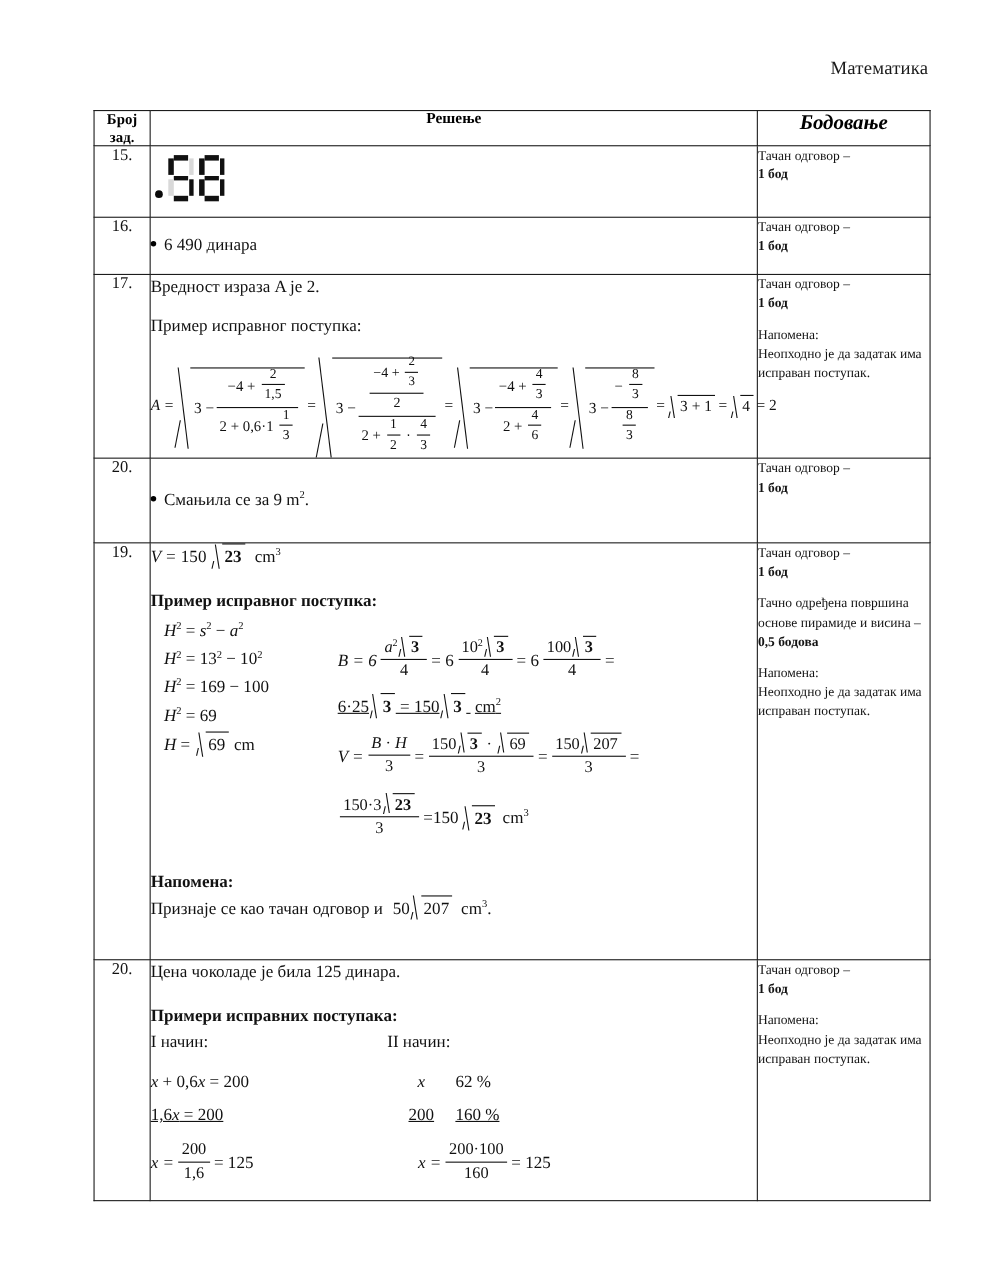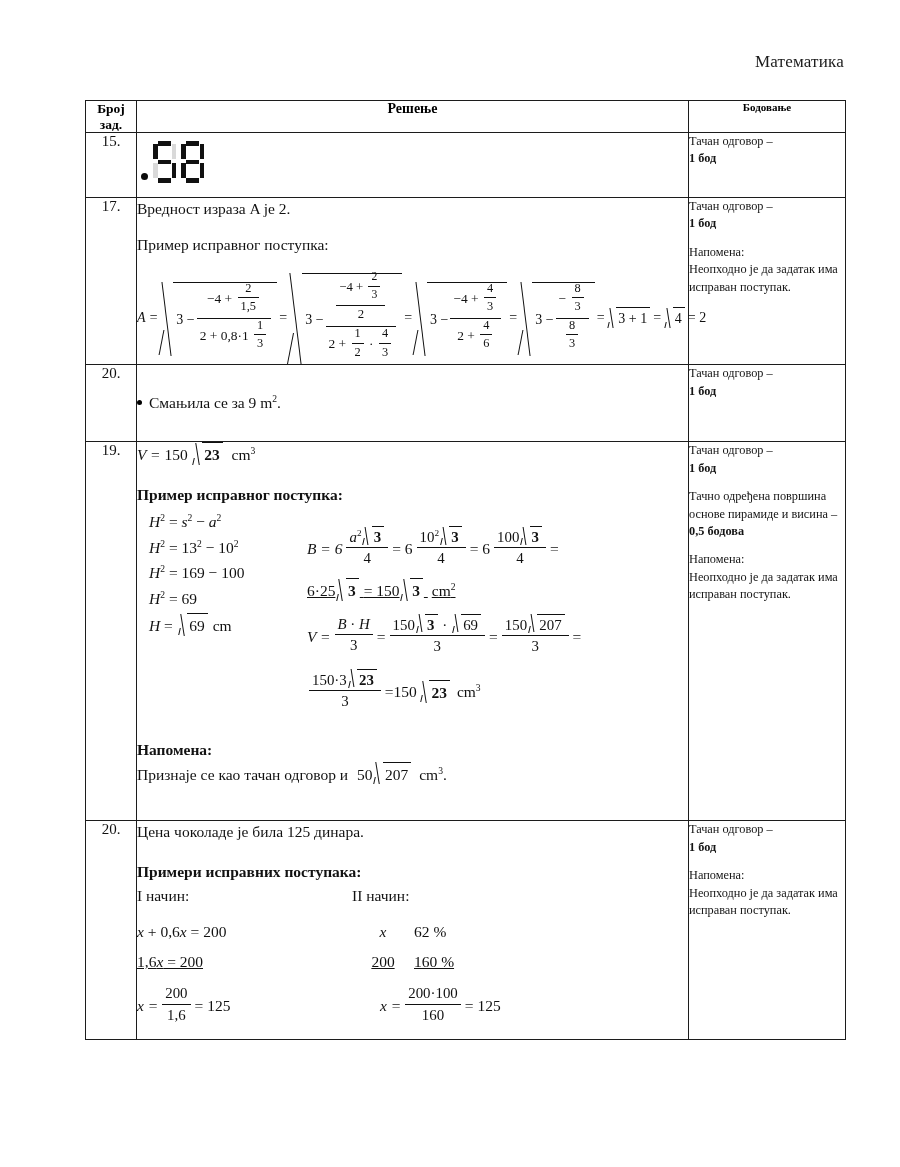--- a/index.html
+++ b/index.html
@@ -56,21 +56,21 @@
   
   .hdr-cell {
     text-align: center;
     font-weight: bold;
     font-size: 13.5px;
     line-height: 1.15;
     padding: 6px 2px 7px 2px;
     vertical-align: middle;
   }
   .hdr-cell.sol { font-size: 14px; }
-  .hdr-cell.pts { font-size: 11px; }
+  .hdr-cell.pts { font-size: 19px; font-style: italic; }
 
   
   .num-cell {
     text-align: center;
     vertical-align: middle;
     font-size: 15px;
     color: #111;
   }
 
   
@@ -334,20 +334,33 @@
               <span class="seg h d on"></span>
             </span>
           </div>
         </td>
         <td class="pts-cell">
           <span class="blk">Тачан одговор –</span>
           <span class="blk b">1 бод</span>
         </td>
       </tr>
 
+      <tr>
+        <td class="num-cell" style="height:51px">16.</td>
+        <td class="sol-cell" style="vertical-align:middle">
+          <div class="bullet-line">
+            <span class="bullet-dot"></span>
+            <span>6 490 динара</span>
+          </div>
+        </td>
+        <td class="pts-cell">
+          <span class="blk">Тачан одговор –</span>
+          <span class="blk b">1 бод</span>
+        </td>
+      </tr>
 
       <tr>
         <td class="num-cell" style="height:166px">17.</td>
         <td class="sol-cell">
           <div>Вредност израза A је 2.</div>
           <div class="mt10">Пример исправног поступка:</div>
 
           <div class="mt14 eqline math" style="font-size:14px">
             <span class="it">A =</span>
 
@@ -357,21 +370,21 @@
                 <span>3 −</span>
                 <span class="frac">
                   <span class="n">
                     <span>−4 +</span>
                     <span class="frac" style="font-size:0.92em">
                       <span class="n">2</span>
                       <span class="d">1,5</span>
                     </span>
                   </span>
                   <span class="d">
-                    <span>2 + 0,8·1</span>
+                    <span>2 + 0,6·1</span>
                     <span class="frac" style="font-size:0.92em">
                       <span class="n">1</span>
                       <span class="d">3</span>
                     </span>
                   </span>
                 </span>
               </span>
             </span>
             <span>=</span>
 

